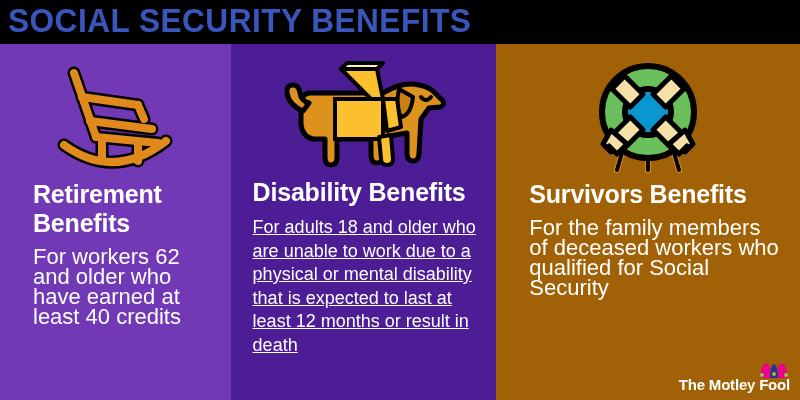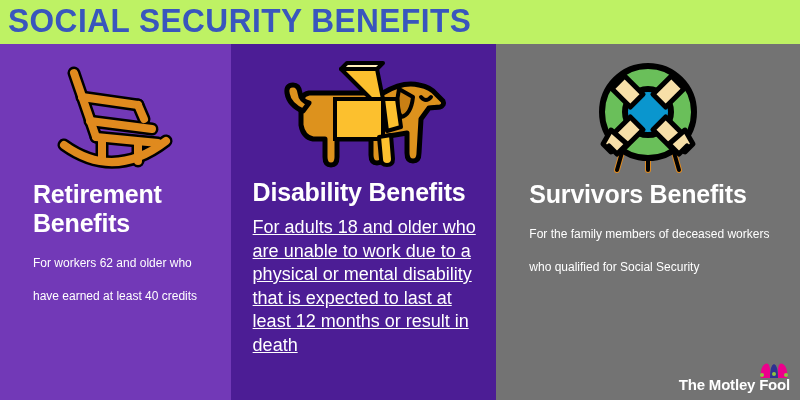--- a/index.html
+++ b/index.html
@@ -11,21 +11,21 @@
   }
   #infographic{
     position:relative;
     width:800px;height:400px;
     background:#ffffff;
   }
 
   
   .header{
     position:absolute;left:0;top:0;width:800px;height:44px;
-    background:#bef264;
+    background:#000000;
   }
   .header-title{
     position:absolute;
     left:8px;top:1px;
     font-size:34px;
     font-weight:bold;
     color:#3956bd;
     letter-spacing:0.5px;
     line-height:38px;
     white-space:nowrap;
@@ -41,21 +41,21 @@
     border-radius:27px;
   }
   .panel{
     position:relative;
     height:356px;
     box-sizing:border-box;
     overflow:hidden;
   }
   .panel-1{width:243px;background:#7239b7;}
   .panel-2{width:280px;background:#4c1d95;}
-  .panel-3{width:320px;background:#737373;}
+  .panel-3{width:320px;background:#a16207;}
 
   .icon-wrap{
     position:absolute;
     left:0;right:0;
     top:8px;
     height:130px;
     display:flex;
     align-items:center;
     justify-content:center;
   }
@@ -73,22 +73,22 @@
     color:#ffffff;
     font-weight:bold;
     font-size:25px;
     line-height:29px;
     margin:0 0 9px 0;
     letter-spacing:-0.2px;
   }
   .panel-2 .panel-heading{font-size:25px;}
   .panel-body{
     color:#ffffff;
-    font-size:12px;
-    line-height:33px;
+    font-size:22px;
+    line-height:20px;
     margin:0;
     font-weight:normal;
   }
   .panel-2 .panel-body{font-size:18px;line-height:23.5px;text-decoration:underline;}
 
   
   .logo{
     position:absolute;
     right:10px;bottom:8px;
     display:flex;

